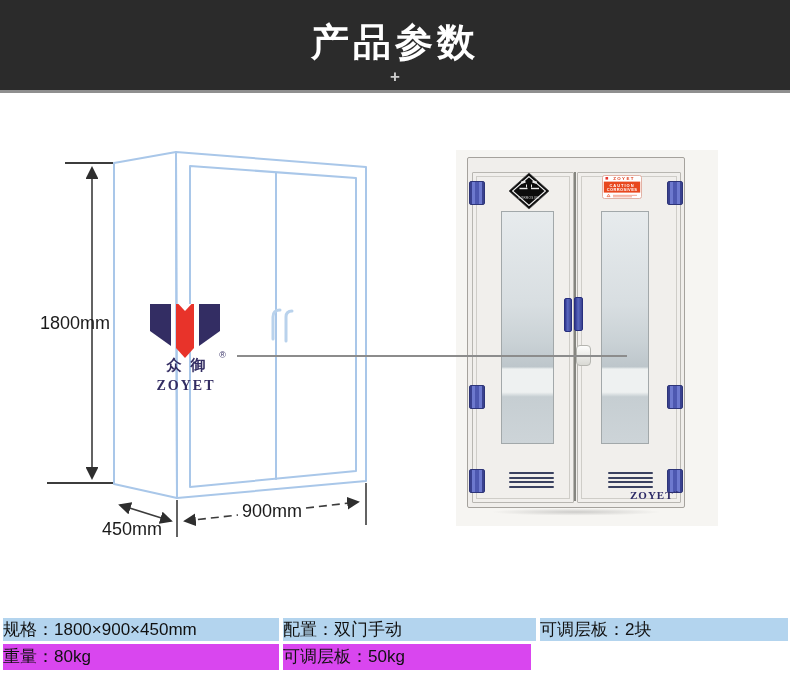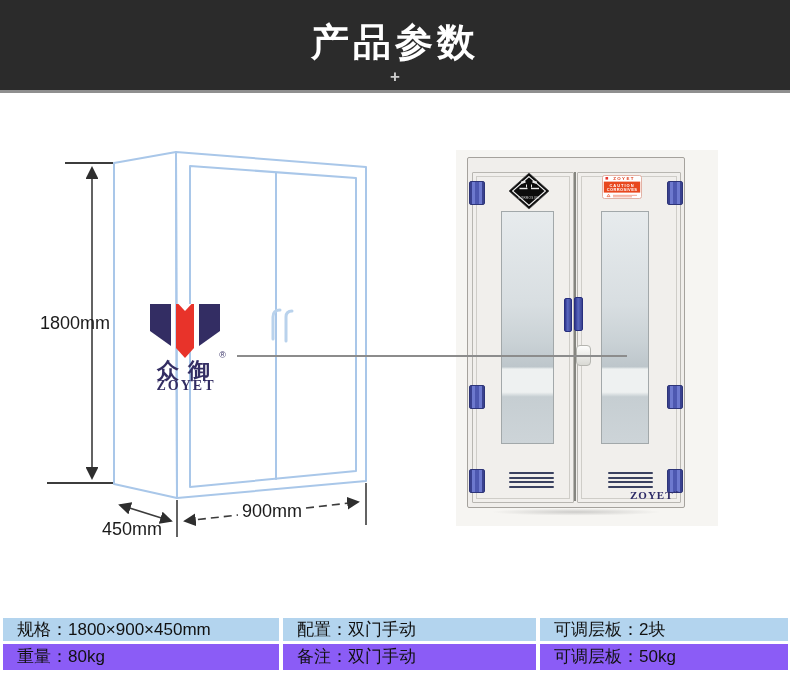--- a/index.html
+++ b/index.html
@@ -31,22 +31,22 @@
   .wm-rule{position:absolute;left:237px;top:355px;width:390px;height:2px;background:#8c8c8c;z-index:6;}
   .wm-slogan{
     position:absolute;left:240px;top:363px;z-index:6;white-space:nowrap;
     color:#3e3e3e;font-size:22px;letter-spacing:16px;font-weight:500;
   }
   .wm-slogan sup{font-size:11px;letter-spacing:0;vertical-align:9px;margin-left:-12px;color:#3e3e3e;}
   .wm-logo{position:absolute;left:148px;top:304px;width:76px;height:92px;z-index:6;}
   .wm-logo-shield{position:absolute;left:2px;top:0;}
   .wm-logo-reg{position:absolute;right:-2px;top:46px;font-size:9px;color:#332d63;}
   .wm-logo-cn{
-    position:absolute;left:0;top:52px;width:76px;
-    color:#332d63;font-size:22px;font-weight:bold;letter-spacing:9px;text-indent:9px;
+    position:absolute;left:0;top:52px;width:76px;text-align:center;
+    color:#332d63;font-size:15px;font-weight:bold;letter-spacing:9px;text-indent:9px;
   }
   .wm-logo-en{
     position:absolute;left:0;top:74px;width:76px;text-align:center;
     color:#332d63;font-size:14px;font-weight:bold;letter-spacing:2px;
     font-family:"Liberation Serif",serif;
   }
   
   .photo{position:absolute;left:456px;top:150px;width:262px;height:376px;background:#f6f5f2;z-index:1;}
   .cabinet{
     position:absolute;left:11px;top:7px;width:216px;height:349px;
@@ -85,24 +85,24 @@
     position:absolute;left:162px;top:331px;width:48px;color:#2d2a66;
     font-family:"Liberation Serif",serif;font-weight:bold;font-size:11px;letter-spacing:1px;white-space:nowrap;
   }
   .cab-brand sup{font-size:5px;vertical-align:5px;}
   .label-diamond{position:absolute;left:40px;top:14px;}
   .label-caution{position:absolute;left:134px;top:17px;}
   
   .spec-table{position:absolute;left:0;top:618px;width:790px;z-index:2;}
   .spec-row{display:flex;margin-left:3px;}
   .spec-row.r1{height:23px;} .spec-row.r2{height:26px;margin-top:3px;}
-  .spec-cell{box-sizing:border-box;padding-left:14px;white-space:nowrap;overflow:hidden;
+  .spec-cell{box-sizing:border-box;white-space:nowrap;overflow:hidden;
     font-size:17px;color:#111111;}
   .r1 .spec-cell{background:#b3d4ee;line-height:23px;}
-  .r2 .spec-cell{background:#8b5cf6;line-height:26px;}
+  .r2 .spec-cell{background:#d946ef;line-height:26px;}
   .cw1{width:276px;margin-right:4px;}
   .cw2{width:253px;margin-right:4px;}
   .cw3{width:248px;}
 </style>
 </head>
 <body>
 
 <div id="screen">
 
   <div class="header">
@@ -230,18 +230,17 @@
   <div class="wm-rule"></div>
 
   <div class="spec-table">
     <div class="spec-row r1">
       <div class="spec-cell cw1">规格：1800×900×450mm</div>
       <div class="spec-cell cw2">配置：双门手动</div>
       <div class="spec-cell cw3">可调层板：2块</div>
     </div>
     <div class="spec-row r2">
       <div class="spec-cell cw1">重量：80kg</div>
-      <div class="spec-cell cw2">备注：双门手动</div>
       <div class="spec-cell cw3">可调层板：50kg</div>
     </div>
   </div>
 
 </div>
 
 </body></html>

